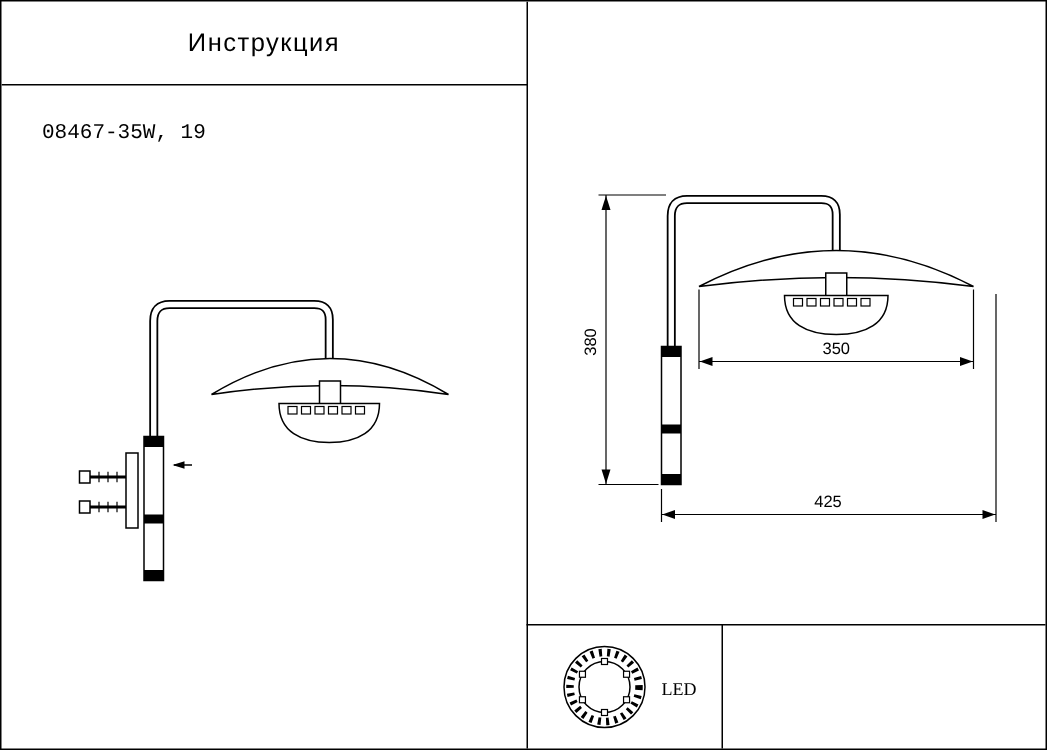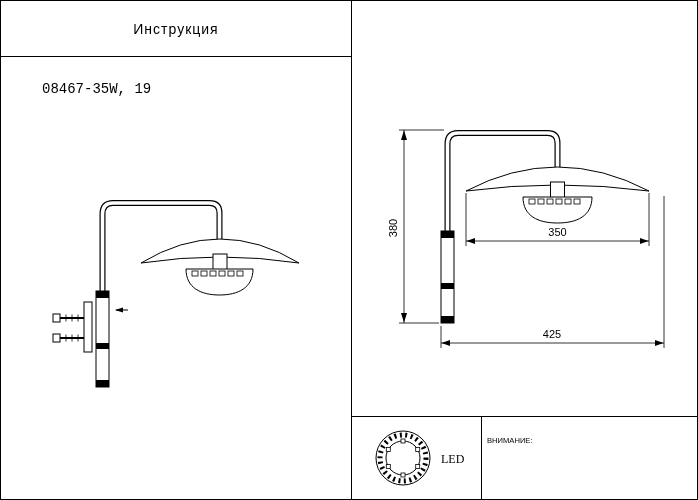--- a/index.html
+++ b/index.html
@@ -7,23 +7,23 @@
     position:relative; width:698px; height:500px; margin:0 auto;
     background:#ffffff; border:1px solid #000; box-sizing:border-box;
     font-family:"Liberation Sans", sans-serif; color:#000; overflow:hidden;
   }
   .abs { position:absolute; }
   .rule { position:absolute; background:#000; }
   .title-box {
     position:absolute; left:0; top:0; width:350px; height:55px;
     display:flex; align-items:center; justify-content:center;
   }
-  .title-text { font-size:14px; letter-spacing:1px; }
+  .title-text { font-size:17px; letter-spacing:1px; }
   .model-text {
-    position:absolute; left:41px; top:80px;
+    position:absolute; left:27px; top:80px;
     font-family:"Liberation Mono", monospace; font-size:14px;
   }
   .warning {
     position:absolute; left:486px; top:419px; width:206px;
     font-size:7.6px; line-height:8.4px; white-space:pre-wrap;
   }
   .warning div { white-space:pre; }
   svg text { font-family:"Liberation Sans", sans-serif; }
   .led-text { font-family:"Liberation Serif", serif; }
 </style>
@@ -155,21 +155,20 @@
       <rect x="45" y="54" width="4" height="4" fill="#fff" stroke="#000" stroke-width="0.8"></rect>
       <rect x="30.3" y="45.5" width="4" height="4" fill="#fff" stroke="#000" stroke-width="0.8"></rect>
       <rect x="30.3" y="28.5" width="4" height="4" fill="#fff" stroke="#000" stroke-width="0.8"></rect>
       <rect x="45" y="20" width="4" height="4" fill="#fff" stroke="#000" stroke-width="0.8"></rect>
       <rect x="59.7" y="28.5" width="4" height="4" fill="#fff" stroke="#000" stroke-width="0.8"></rect>
     </g>
     <text class="led-text" x="85" y="44" font-size="12" fill="#000">LED</text>
   </svg>
 
   <div class="warning">
-    <div>ВНИМАНИЕ:</div>
     
     
     
     
     
     
   </div>
 
 </div>
 

